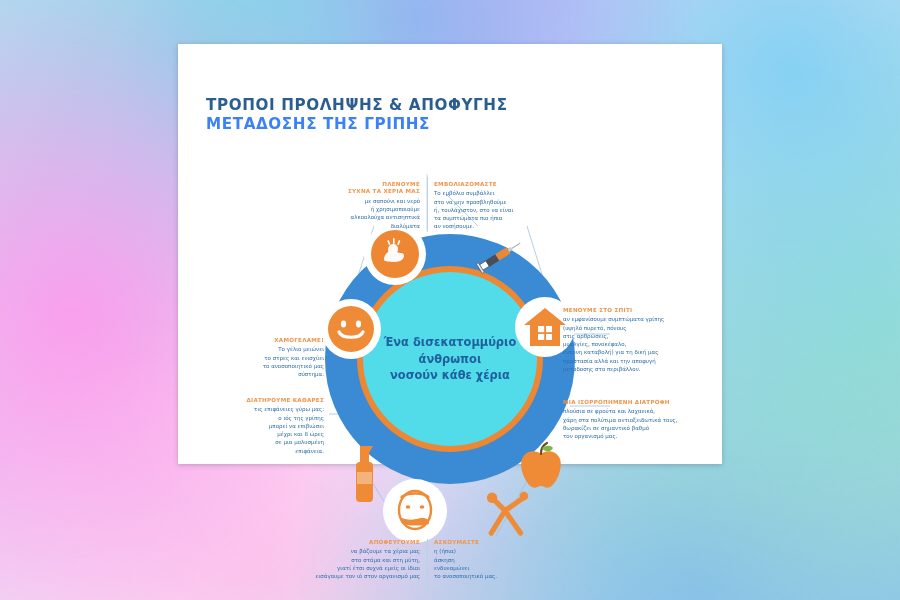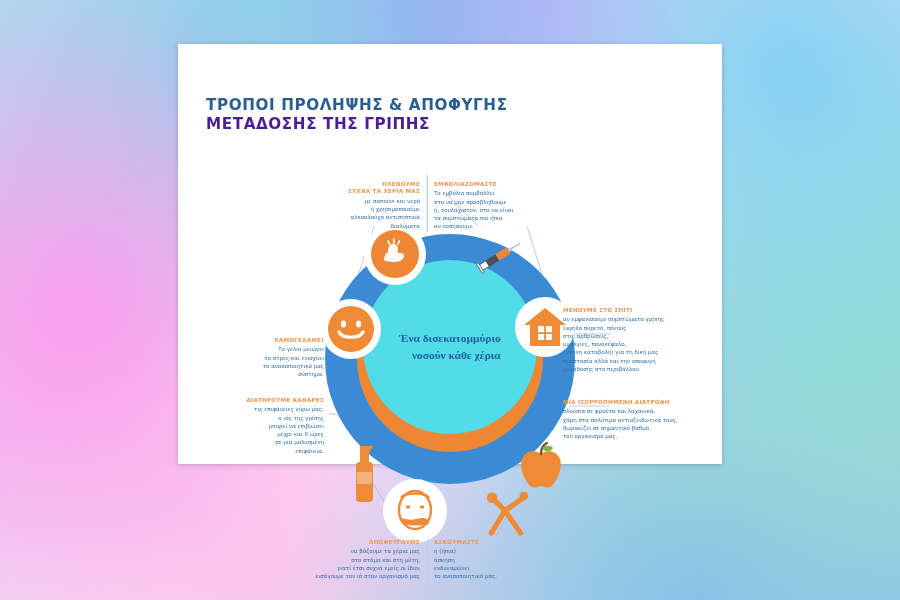--- a/index.html
+++ b/index.html
@@ -17,35 +17,35 @@
       radial-gradient(circle at 40% 62%, rgba(255,255,255,.92) 0%, rgba(255,255,255,0) 36%),
       linear-gradient(140deg,#bfe3f2 0%,#e8d4f5 32%,#f3eaf6 55%,#bfe9dd 78%,#9cc9ee 100%);
   }
   .poster{
     position:absolute;left:178px;top:14px;width:544px;height:420px;
     background:#ffffff;box-shadow:0 1px 5px rgba(60,70,90,.30);margin-top:30px;
   }
   
   .title-wrap{position:absolute;left:28px;top:52px;width:420px;}
   .t1{font-size:15.2px;font-weight:bold;color:#2b5e8f;letter-spacing:.6px;line-height:1.28;}
-  .t2{font-size:15.2px;font-weight:bold;color:#4c1d95;letter-spacing:.6px;line-height:1.28;}
+  .t2{font-size:15.2px;font-weight:bold;color:#3b82f6;letter-spacing:.6px;line-height:1.28;}
   
   .ring-area{position:absolute;left:0;top:0;width:544px;height:572px;}
   .donut{
     position:absolute;left:calc(50% - 125px);top:190px;width:250px;height:250px;border-radius:50%;
     background:#3b8bd4;
   }
   .donut-inner{
     position:absolute;left:calc(50% - 93px);top:222px;width:186px;height:186px;border-radius:50%;
     background:#ed8733;
   }
   .donut-core{
-    position:absolute;left:calc(50% - 87px);top:216px;width:174px;height:174px;border-radius:50%;
+    position:absolute;left:calc(50% - 87px);top:228px;width:174px;height:174px;border-radius:50%;
     background:#52dbe8;
-    display:flex;align-items:center;justify-content:center;text-align:right;font-family:Liberation Serif, serif;
+    display:flex;align-items:center;justify-content:center;text-align:center;
   }
   .core-text{font-size:11.4px;line-height:1.48;color:#1f5f9e;font-weight:bold;padding:0 10px;}
   
   .badge{
     position:absolute;border-radius:50%;background:#ffffff;
     display:flex;align-items:center;justify-content:center;
     box-shadow:0 0 0 3px #ffffff;
   }
   .badge svg{display:block;}
   
@@ -84,20 +84,21 @@
       <line x1="249" y1="494" x2="249" y2="548"></line>
     </g>
   </svg>
 
   <div class="ring-area">
     <div class="donut"></div>
     <div class="donut-inner"></div>
     <div class="donut-core">
       <div class="core-text">
         <div>Ένα δισεκατομμύριο</div>
+        <div>άνθρωποι</div>
         <div>νοσούν κάθε χέρια</div>
       </div>
     </div>
   </div>
 
   <div class="badge" style="left:189px;top:182px;width:56px;height:56px;">
     <svg width="50" height="50" viewBox="0 0 50 50">
       <circle cx="25" cy="25" r="24" fill="#ed8733"></circle>
       <g fill="#ffffff">
         <path d="M14 31c0-5 3-9 8-9 4 0 6 2 9 2 2 0 3 1 3 3 0 3-4 6-9 6-6 0-11-1-11-2z" opacity=".96"></path>

